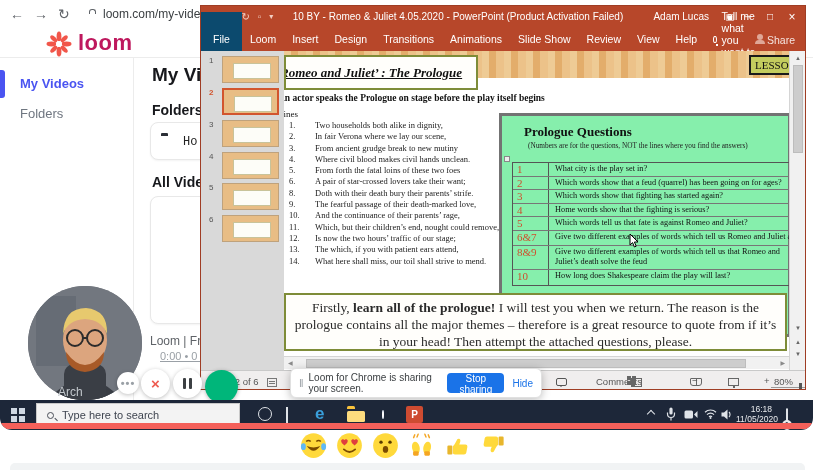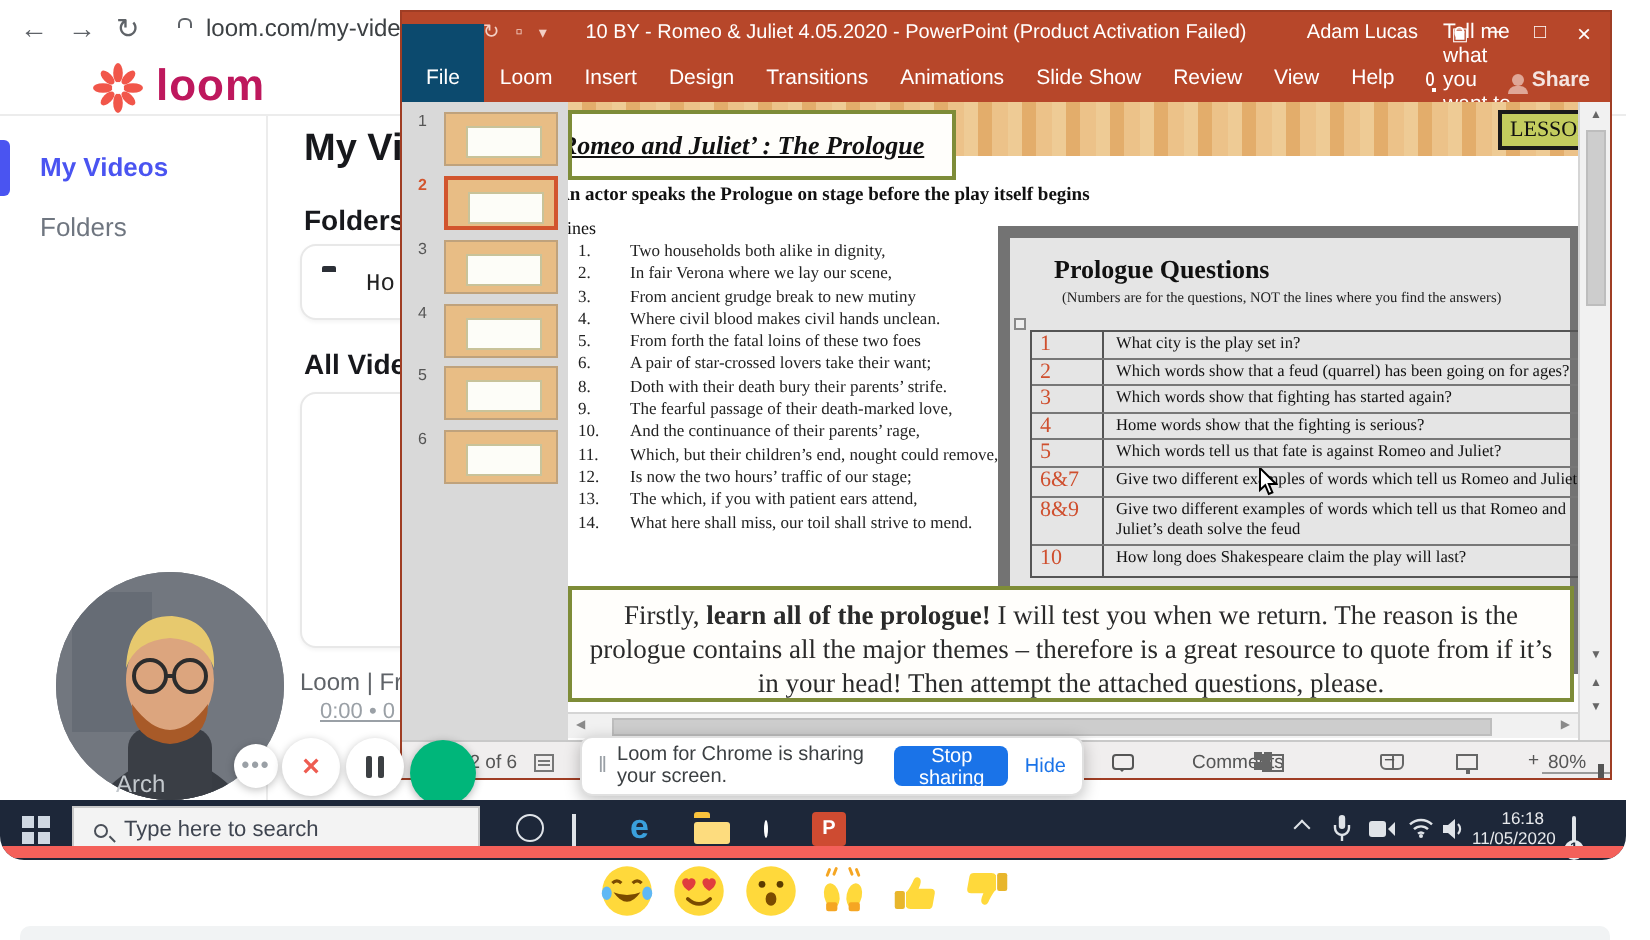--- a/index.html
+++ b/index.html
@@ -81,22 +81,22 @@
         border:2px solid #1a1a1a;overflow:hidden;font-family:"Liberation Serif",serif;
         font-size:11px;color:#111;line-height:17px;padding-left:4px;white-space:nowrap;}
   .intro{position:absolute;left:-6px;top:42px;width:300px;font-family:"Liberation Serif",serif;
         font-weight:bold;font-size:9.5px;color:#111;white-space:nowrap;}
   .lines-label{position:absolute;left:-6px;top:58px;font-family:"Liberation Serif",serif;font-size:9px;color:#111;}
   .plines{position:absolute;left:5px;top:69px;width:280px;font-family:Liberation Serif, serif;
         font-size:8.5px;color:#222;line-height:11.3px;}
   .pline{white-space:nowrap;}
   .pl-n{display:inline-block;width:26px;}
 
-  .qpanel{position:absolute;left:215px;top:62px;width:292px;height:224px;background:#e5e5e5;
-        border:6px solid #737373;}
+  .qpanel{position:absolute;left:215px;top:62px;width:292px;height:224px;background:#86efac;
+        border:3px solid #737373;}
   .qtitle{font-family:"Liberation Serif",serif;font-weight:bold;font-size:13px;color:#111;
         margin:8px 0 0 22px;}
   .qsub{font-family:"Liberation Serif",serif;font-size:7.3px;color:#222;margin:1px 0 0 26px;}
   .tbl-handle{position:absolute;left:2px;top:40px;width:6px;height:6px;border:1px solid #888;background:#eee;}
   .qtable{position:absolute;left:10px;top:46px;width:282px;border:1px solid #555;border-right:none;}
   .qrow{display:flex;border-bottom:1px solid #777;}
   .qrow:last-child{border-bottom:none;}
   .qn{width:36px;flex:0 0 36px;border-right:1px solid #555;font-family:"Liberation Serif",serif;
         font-size:11px;color:#cf4f2e;padding-left:4px;line-height:13px;}
   .qq{font-family:"Liberation Serif",serif;font-size:8.3px;color:#111;padding:1px 0 0 6px;line-height:10.5px;}
@@ -250,21 +250,21 @@
         <span class="rtab">Insert</span>
         <span class="rtab">Design</span>
         <span class="rtab">Transitions</span>
         <span class="rtab">Animations</span>
         <span class="rtab">Slide Show</span>
         <span class="rtab">Review</span>
         <span class="rtab">View</span>
         <span class="rtab">Help</span>
         <span class="bulb" style="margin-left:8px;"></span>
         <span>Tell me what you want to do</span>
-        <span style="margin-left:auto;margin-right:10px;display:flex;align-items:center;opacity:.85;font-weight:bold;">
+        <span style="margin-left:auto;margin-right:10px;display:flex;opacity:.85;">
           <span class="share-person"></span>
           <span>Share</span>
         </span>
       </div>
 
       <div class="abs thumb-panel">
         <span class="thumb-num" style="top:5px;">1</span>
         <div class="thumb" style="top:5px;"></div>
         <span class="thumb-num sel" style="top:37px;">2</span>
         <div class="thumb sel" style="top:37px;"></div>

